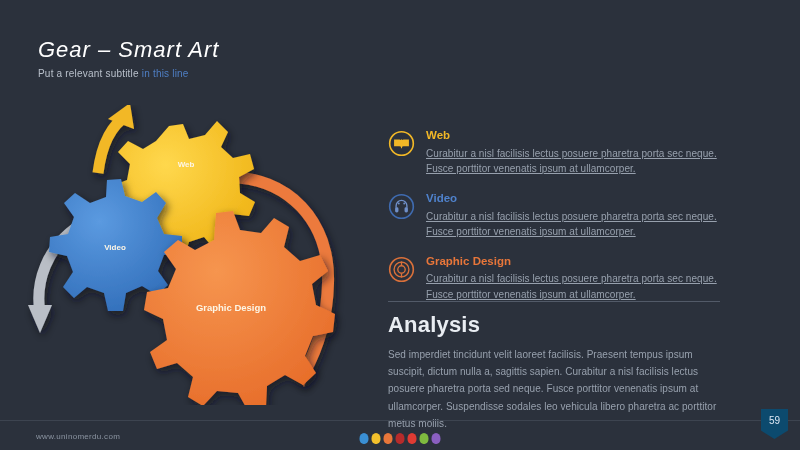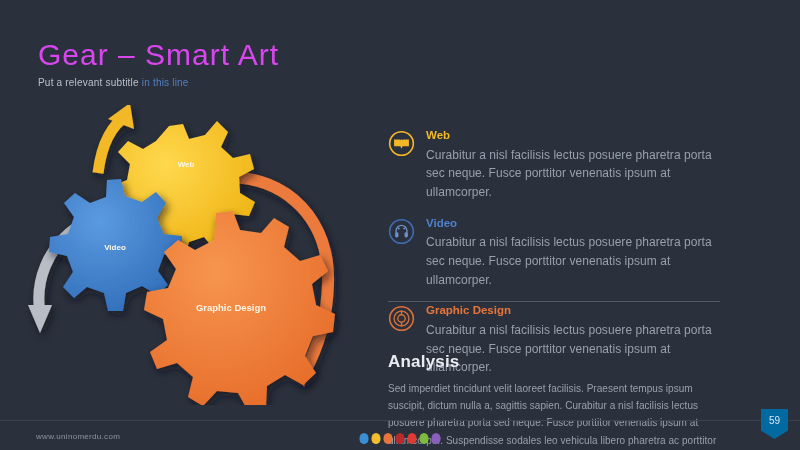--- a/index.html
+++ b/index.html
@@ -9,25 +9,26 @@
     background:#2b313c;
     font-family:"Liberation Sans", sans-serif;
     overflow:hidden;
     position:relative;
     color:#aeb6c2;
   }
 
   
   #header { position:absolute; left:38px; top:38px; }
   #slide-title {
-    font-size:30px;
+    font-size:22px;
     font-weight:300;
     letter-spacing:1px;
-    color:#d946ef;
+    color:#ffffff;
     line-height:1.1;
+    font-style:italic;
   }
   #subtitle-line {
     margin-top:6px;
     font-size:10px;
     letter-spacing:.2px;
     color:#b9c0cb;
   }
   #subtitle-line .accent { color:#4f7fc4; }
 
   
@@ -46,36 +47,36 @@
   #services { position:absolute; left:388px; top:128px; width:330px; }
   .service-row { display:flex; gap:11px; margin-bottom:14px; }
   .svc-icon { flex:0 0 27px; width:27px; height:27px; margin-top:2px; }
   .svc-icon svg { width:27px; height:27px; display:block; }
   .svc-body { flex:1 1 auto; padding-top:1px; }
   .svc-title { font-size:11.5px; font-weight:bold; line-height:1.2; margin-bottom:3px; }
   .svc-title.web { color:#f2b827; }
   .svc-title.video { color:#4f82cc; }
   .svc-title.graphic { color:#e8763a; }
   .svc-desc {
-    font-size:12px;
+    font-size:10px;
     line-height:1.55;
     color:#97a0ad;
     letter-spacing:.05px;
+    text-decoration:underline;
   }
 
   
   #divider {
     position:absolute; left:388px; top:301px; width:332px; height:1px;
     background:#525a68;
   }
   #analysis { position:absolute; left:388px; top:312px; width:340px; }
   #analysis-title {
-    font-size:17px; font-weight:bold; color:#e9edf2; letter-spacing:.2px;
+    font-size:22px; font-weight:bold; color:#e9edf2; letter-spacing:.2px;
     margin-bottom:8px;
-    margin-top:40px;
   }
   #analysis-text {
     font-size:10px; line-height:1.72; color:#97a0ad; letter-spacing:.05px;
   }
 
   
   #footer-rule {
     position:absolute; left:0; right:0; top:420px; height:1px;
     background:#3d4450;
   }
@@ -85,21 +86,21 @@
   }
   #footer-dots {
     position:absolute; left:50%; transform:translateX(-50%); top:433px;
     display:flex; gap:3px;
   }
   .dot { width:9px; height:11px; border-radius:50% 50% 45% 45%; }
 
   #page-badge {
     position:absolute; right:12px; top:409px;
     width:27px; height:30px;
-    background:#0369a1;
+    background:#0c4a6e;
     clip-path:polygon(0 0,100% 0,100% 72%,50% 100%,0 72%);
     color:#dce7f4;
     font-size:10px;
     display:flex; align-items:flex-start; justify-content:center;
     padding-top:6px;
   }
 </style>
 </head>
 <body>
 

